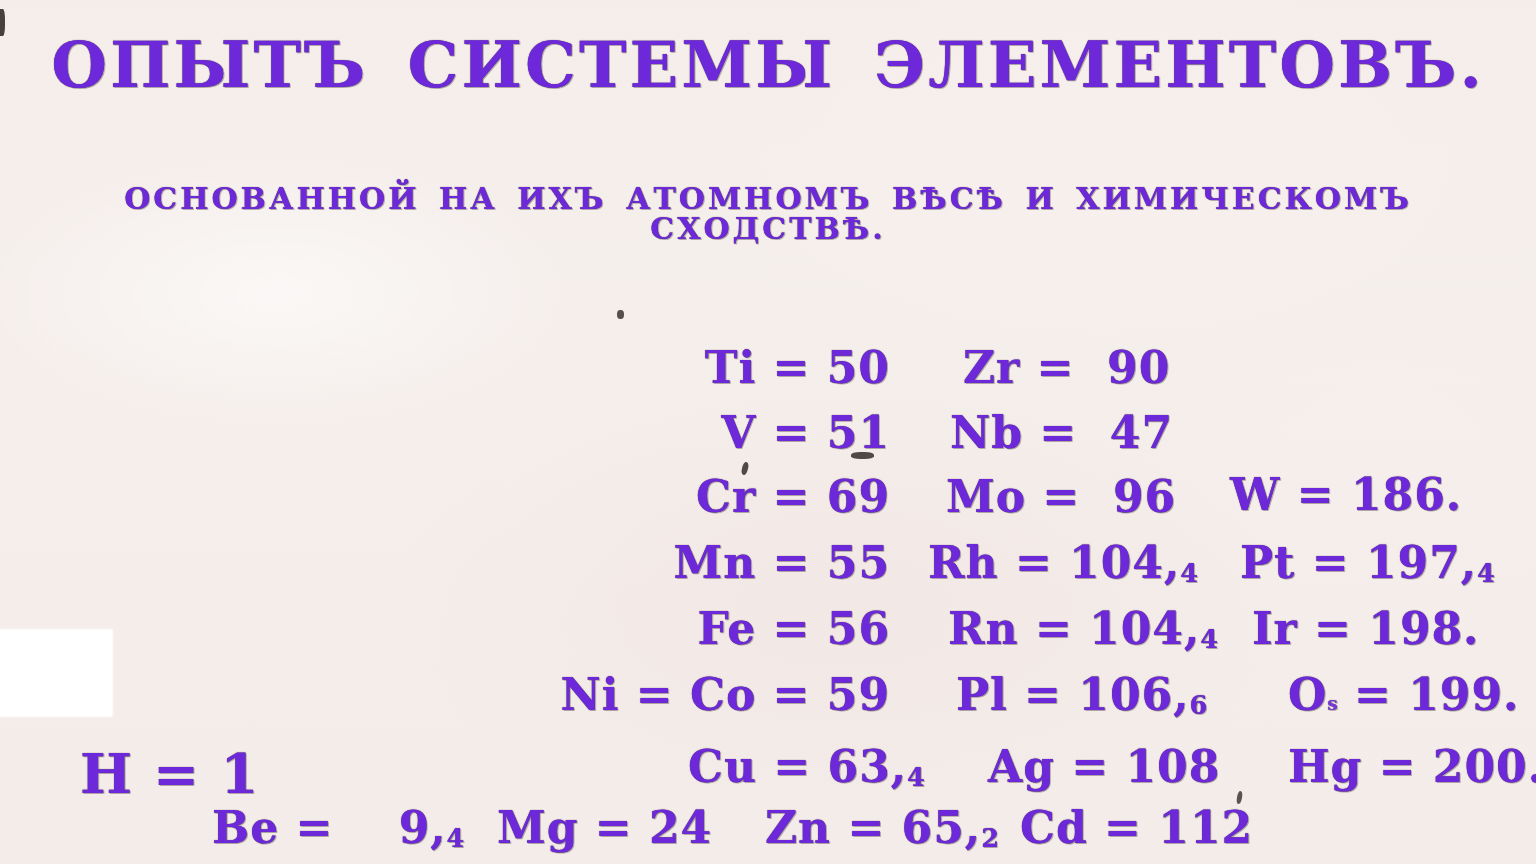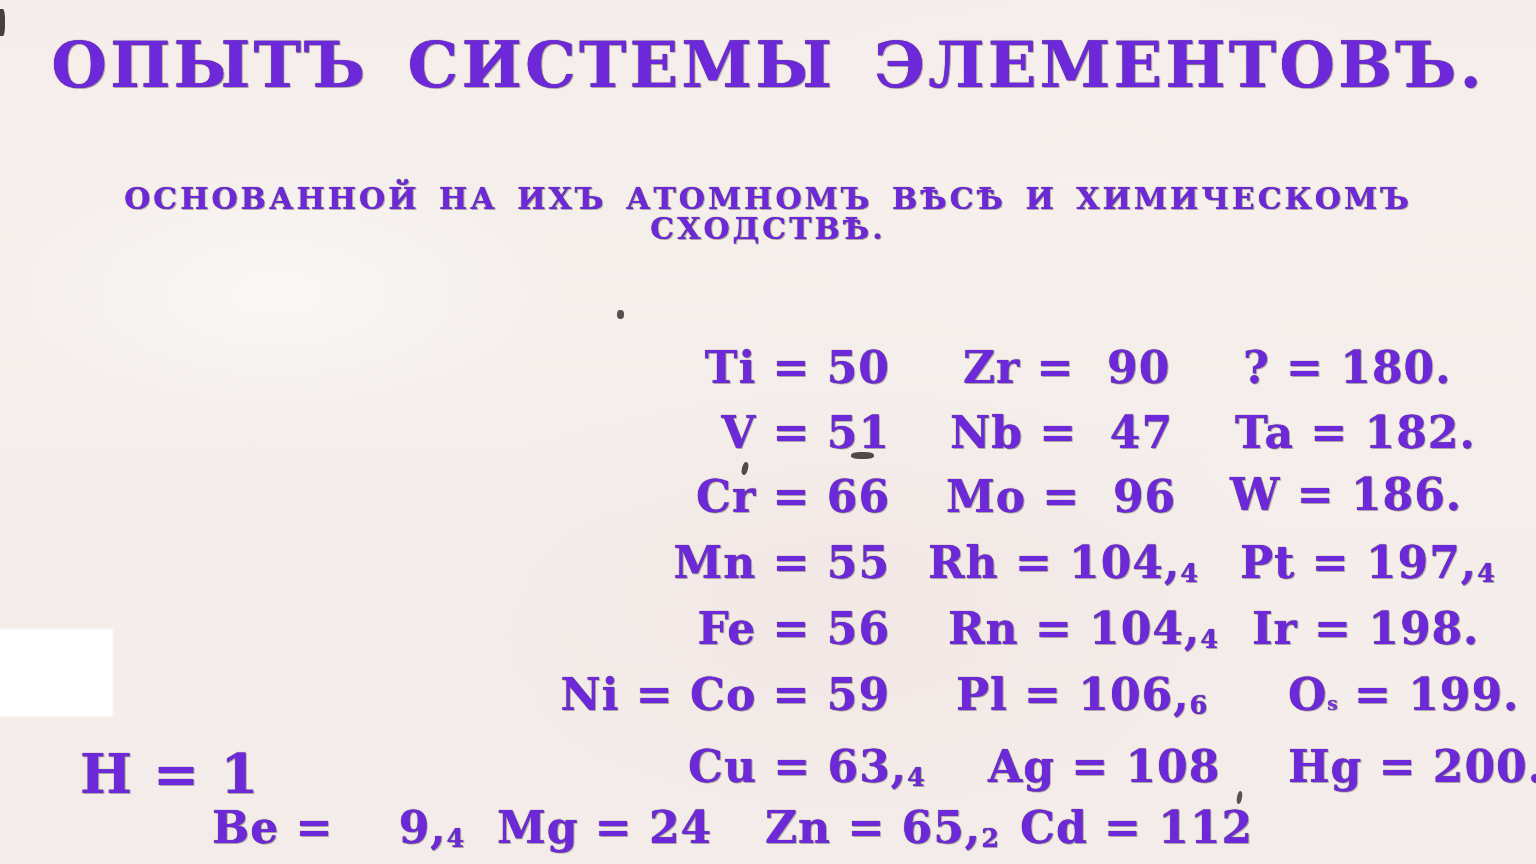--- a/index.html
+++ b/index.html
@@ -68,27 +68,25 @@
 <body>
 
 <div class="page">
 
   <div class="title inktext">ОПЫТЪ СИСТЕМЫ ЭЛЕМЕНТОВЪ.</div>
 
   <div class="subtitle inktext">ОСНОВАННОЙ НА ИХЪ АТОМНОМЪ ВѢСѢ И ХИМИЧЕСКОМЪ СХОДСТВѢ.</div>
 
   <span class="cell colR inktext" style="top:346px">Ti = 50</span>
   <span class="cell inktext" style="left:963px;top:346px">Zr =  90</span>
-  <span class="cell inktext" style="left:1243px;top:346px">? = 180.</span>
 
   <span class="cell colR inktext" style="top:411px">V = 51</span>
   <span class="cell inktext" style="left:950px;top:411px">Nb =  47</span>
-  <span class="cell inktext" style="left:1235px;top:411px">Ta = 182.</span>
 
-  <span class="cell colR inktext" style="top:475px">Cr = 66</span>
+  <span class="cell colR inktext" style="top:475px">Cr = 69</span>
   <span class="cell inktext" style="left:946px;top:475px">Mo =  96</span>
   <span class="cell inktext" style="left:1230px;top:473px">W = 186.</span>
 
   <span class="cell colR inktext" style="top:541px">Mn = 55</span>
   <span class="cell inktext" style="left:928px;top:541px"><span>Rh = 104,</span><span class="sub">4</span></span>
   <span class="cell inktext" style="left:1240px;top:541px"><span>Pt = 197,</span><span class="sub">4</span></span>
 
   <span class="cell colR inktext" style="top:607px">Fe = 56</span>
   <span class="cell inktext" style="left:948px;top:607px"><span>Rn = 104,</span><span class="sub">4</span></span>
   <span class="cell inktext" style="left:1252px;top:607px">Ir = 198.</span>

